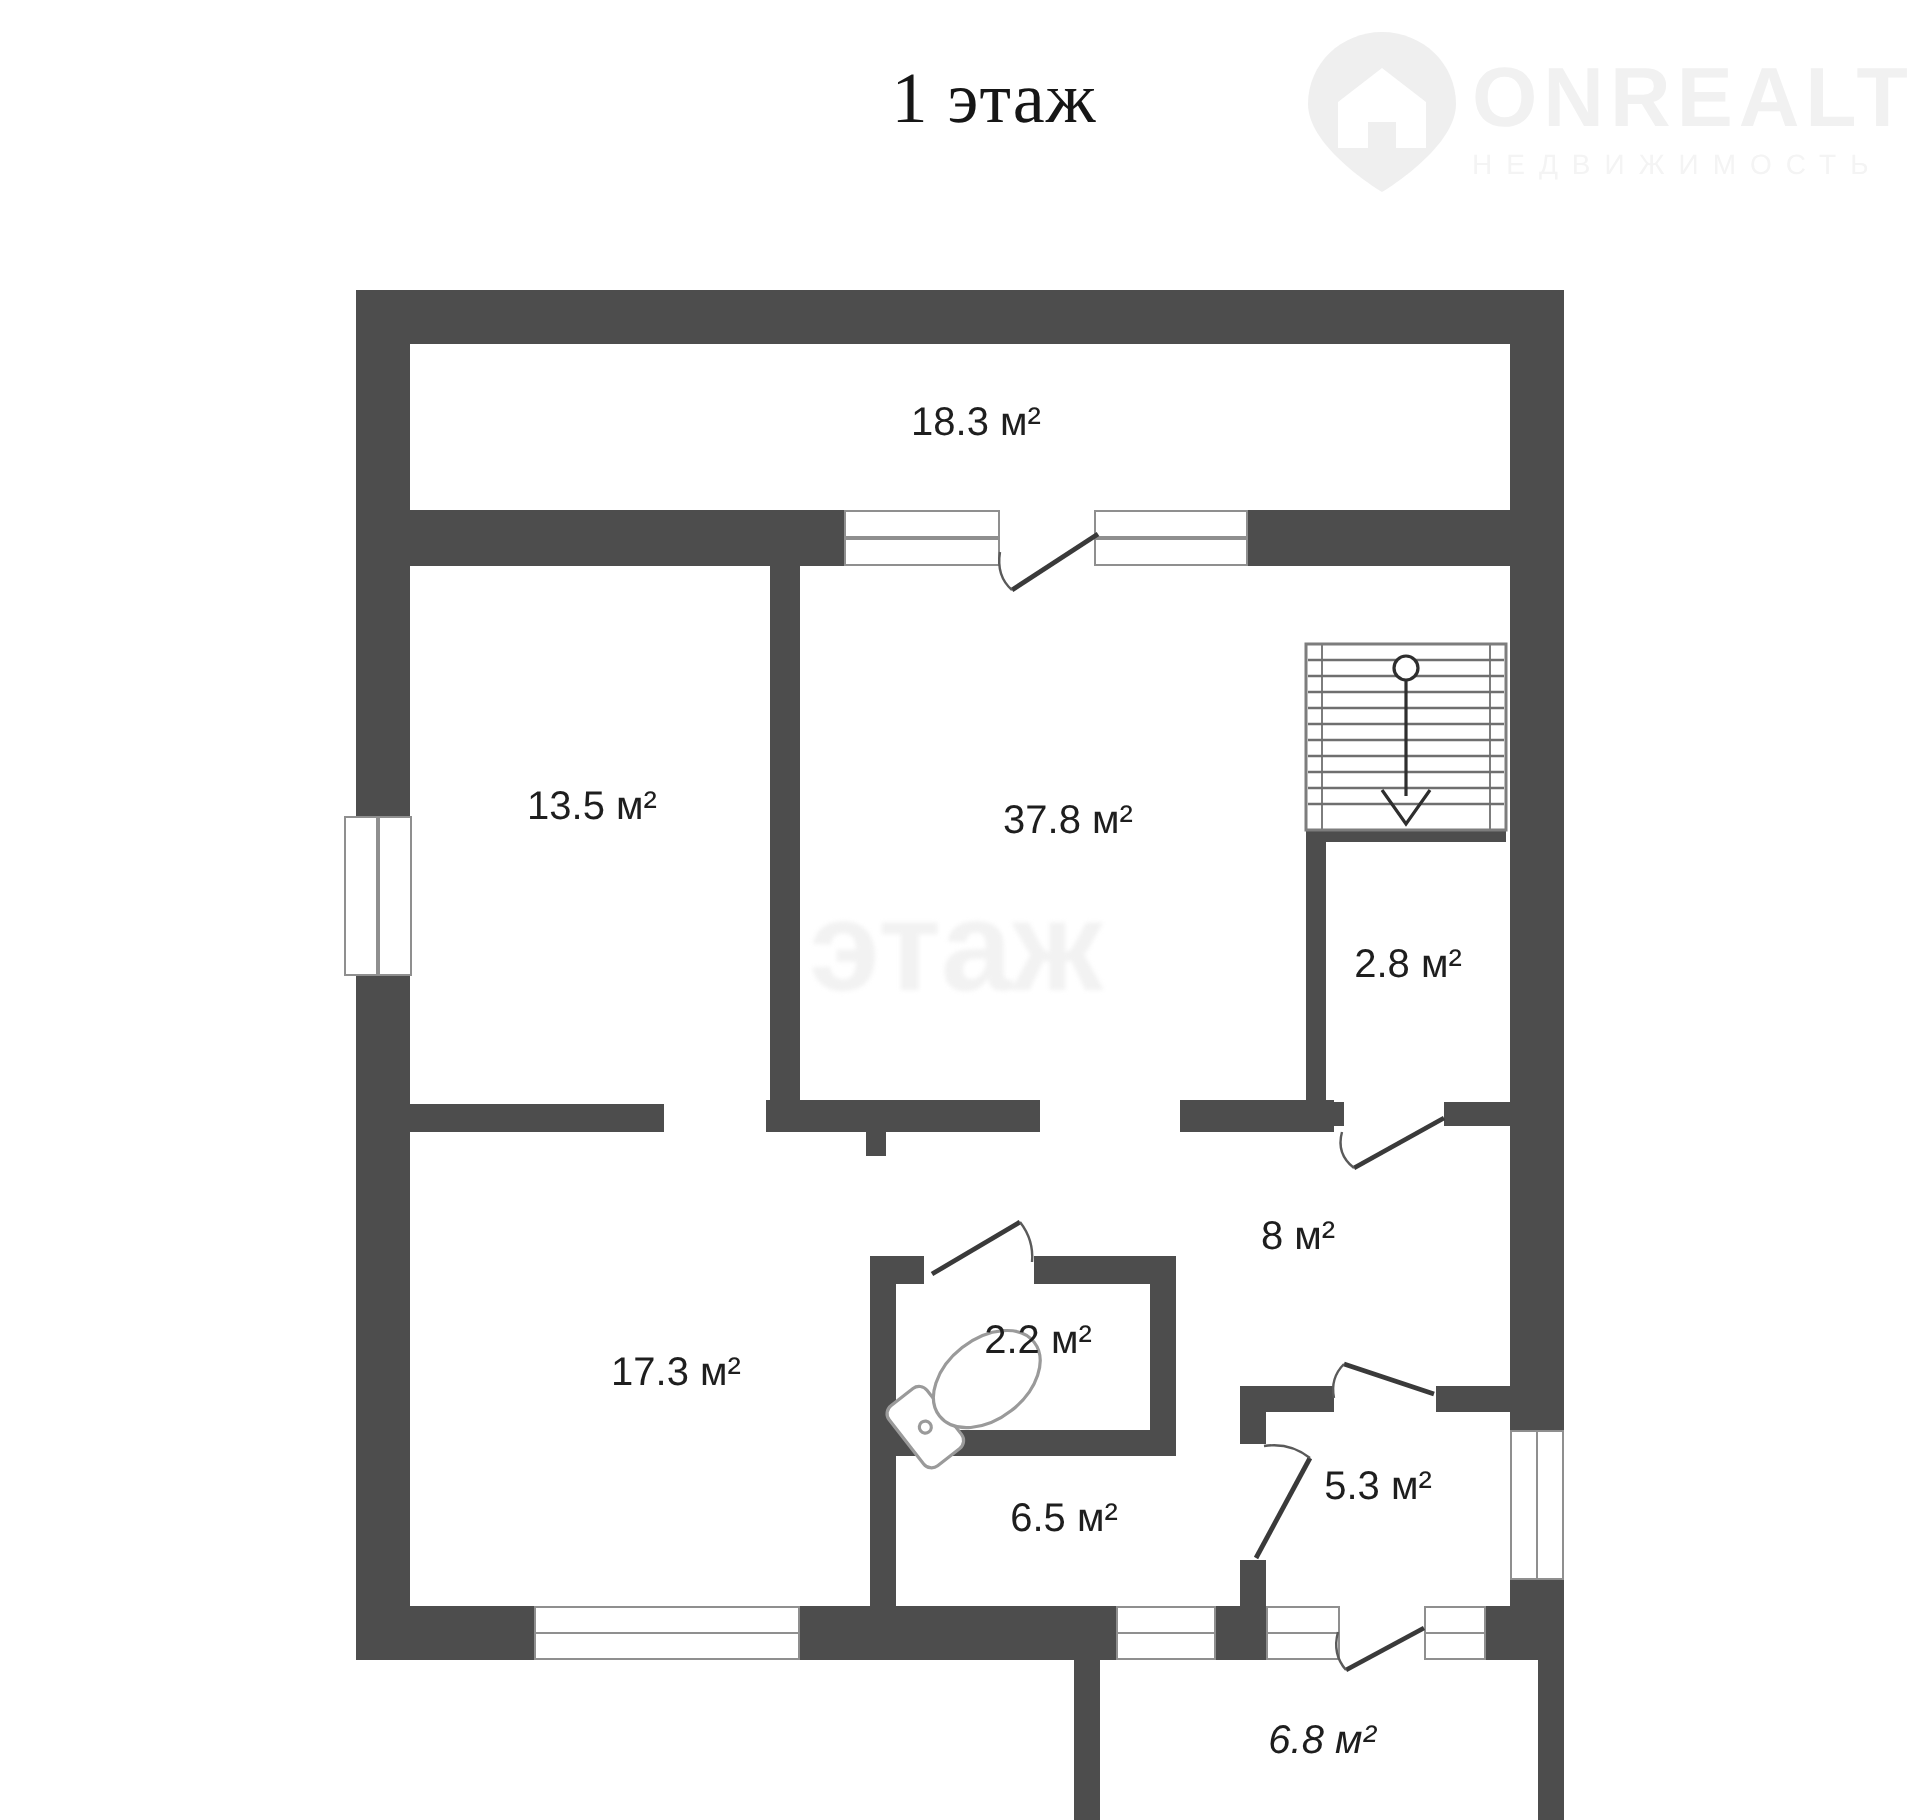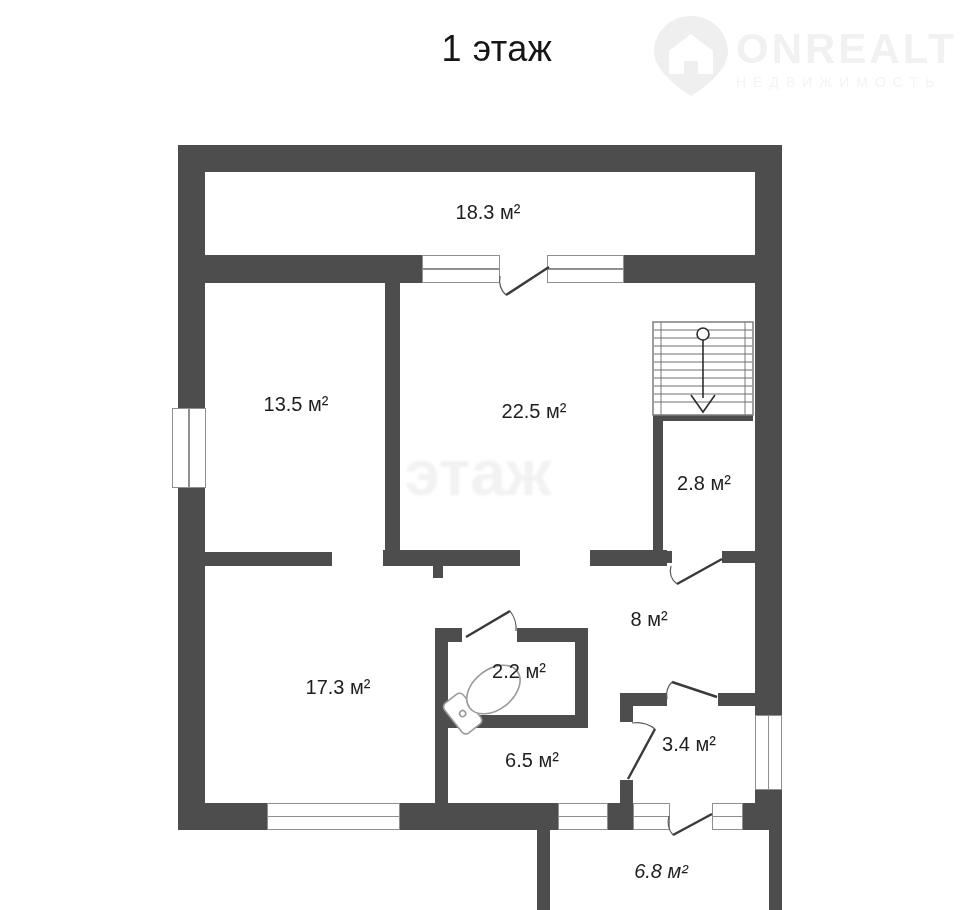--- a/index.html
+++ b/index.html
@@ -8,21 +8,21 @@
     --window_frame:#8f8f8f;
     --door:#3a3a3a;
     --arc:#5a5a5a;
     --fixture:#9a9a9a;
     --faint:#f1f1f1;
   }
   html,body{margin:0;padding:0;background:#fff;}
   body{font-family:"Liberation Sans","DejaVu Sans",sans-serif;}
   .canvas{position:relative;width:960px;height:910px;background:#fff;overflow:hidden;}
   .title{position:absolute;left:497px;top:28px;transform:translateX(-50%);
-         font-size:36px;color:#161616;letter-spacing:0.5px;white-space:nowrap;}
+         font-size:36px;color:#161616;letter-spacing:0.5px;white-space:nowrap;font-family:Liberation Serif, serif;}
   
   .logo{position:absolute;left:652px;top:14px;display:flex;align-items:flex-start;}
   .logo-pin{width:78px;height:84px;}
   .logo-text{margin-left:6px;margin-top:14px;}
   .logo-brand{font-size:42px;font-weight:bold;color:var(--faint);letter-spacing:3px;line-height:1;}
   .logo-tagline{font-size:14px;color:#f4f4f4;letter-spacing:7px;margin-top:4px;}
   .watermark{position:absolute;left:478px;top:473px;transform:translate(-50%,-50%);
              font-size:64px;font-weight:600;color:#f2f2f2;filter:blur(1px);white-space:nowrap;}
   
   .wall{position:absolute;background:var(--wall);}
@@ -151,23 +151,23 @@
         <rect x="446" y="681" width="24" height="38" rx="5"></rect>
         <ellipse cx="497" cy="700" rx="30" ry="20"></ellipse>
         <circle cx="458" cy="700" r="3"></circle>
       </g>
     </svg>
 
     <div class="watermark">этаж</div>
 
     <div class="room-label" style="left:488px;top:212px;">18.3 м²</div>
     <div class="room-label" style="left:296px;top:404px;">13.5 м²</div>
-    <div class="room-label" style="left:534px;top:411px;">22.5 м²</div>
+    <div class="room-label" style="left:534px;top:411px;">37.8 м²</div>
     <div class="room-label" style="left:704px;top:483px;text-align:right;">2.8 м²</div>
     <div class="room-label" style="left:649px;top:619px;">8 м²</div>
     <div class="room-label" style="left:338px;top:687px;">17.3 м²</div>
     <div class="room-label" style="left:519px;top:671px;text-align:center;">2.2 м²</div>
     <div class="room-label" style="left:532px;top:760px;">6.5 м²</div>
-    <div class="room-label" style="left:689px;top:744px;">3.4 м²</div>
+    <div class="room-label" style="left:689px;top:744px;">5.3 м²</div>
     <div class="room-label" style="left:661px;top:871px;font-style:italic;">6.8 м²</div>
 
   </div>
 </div>
 
 </body></html>

